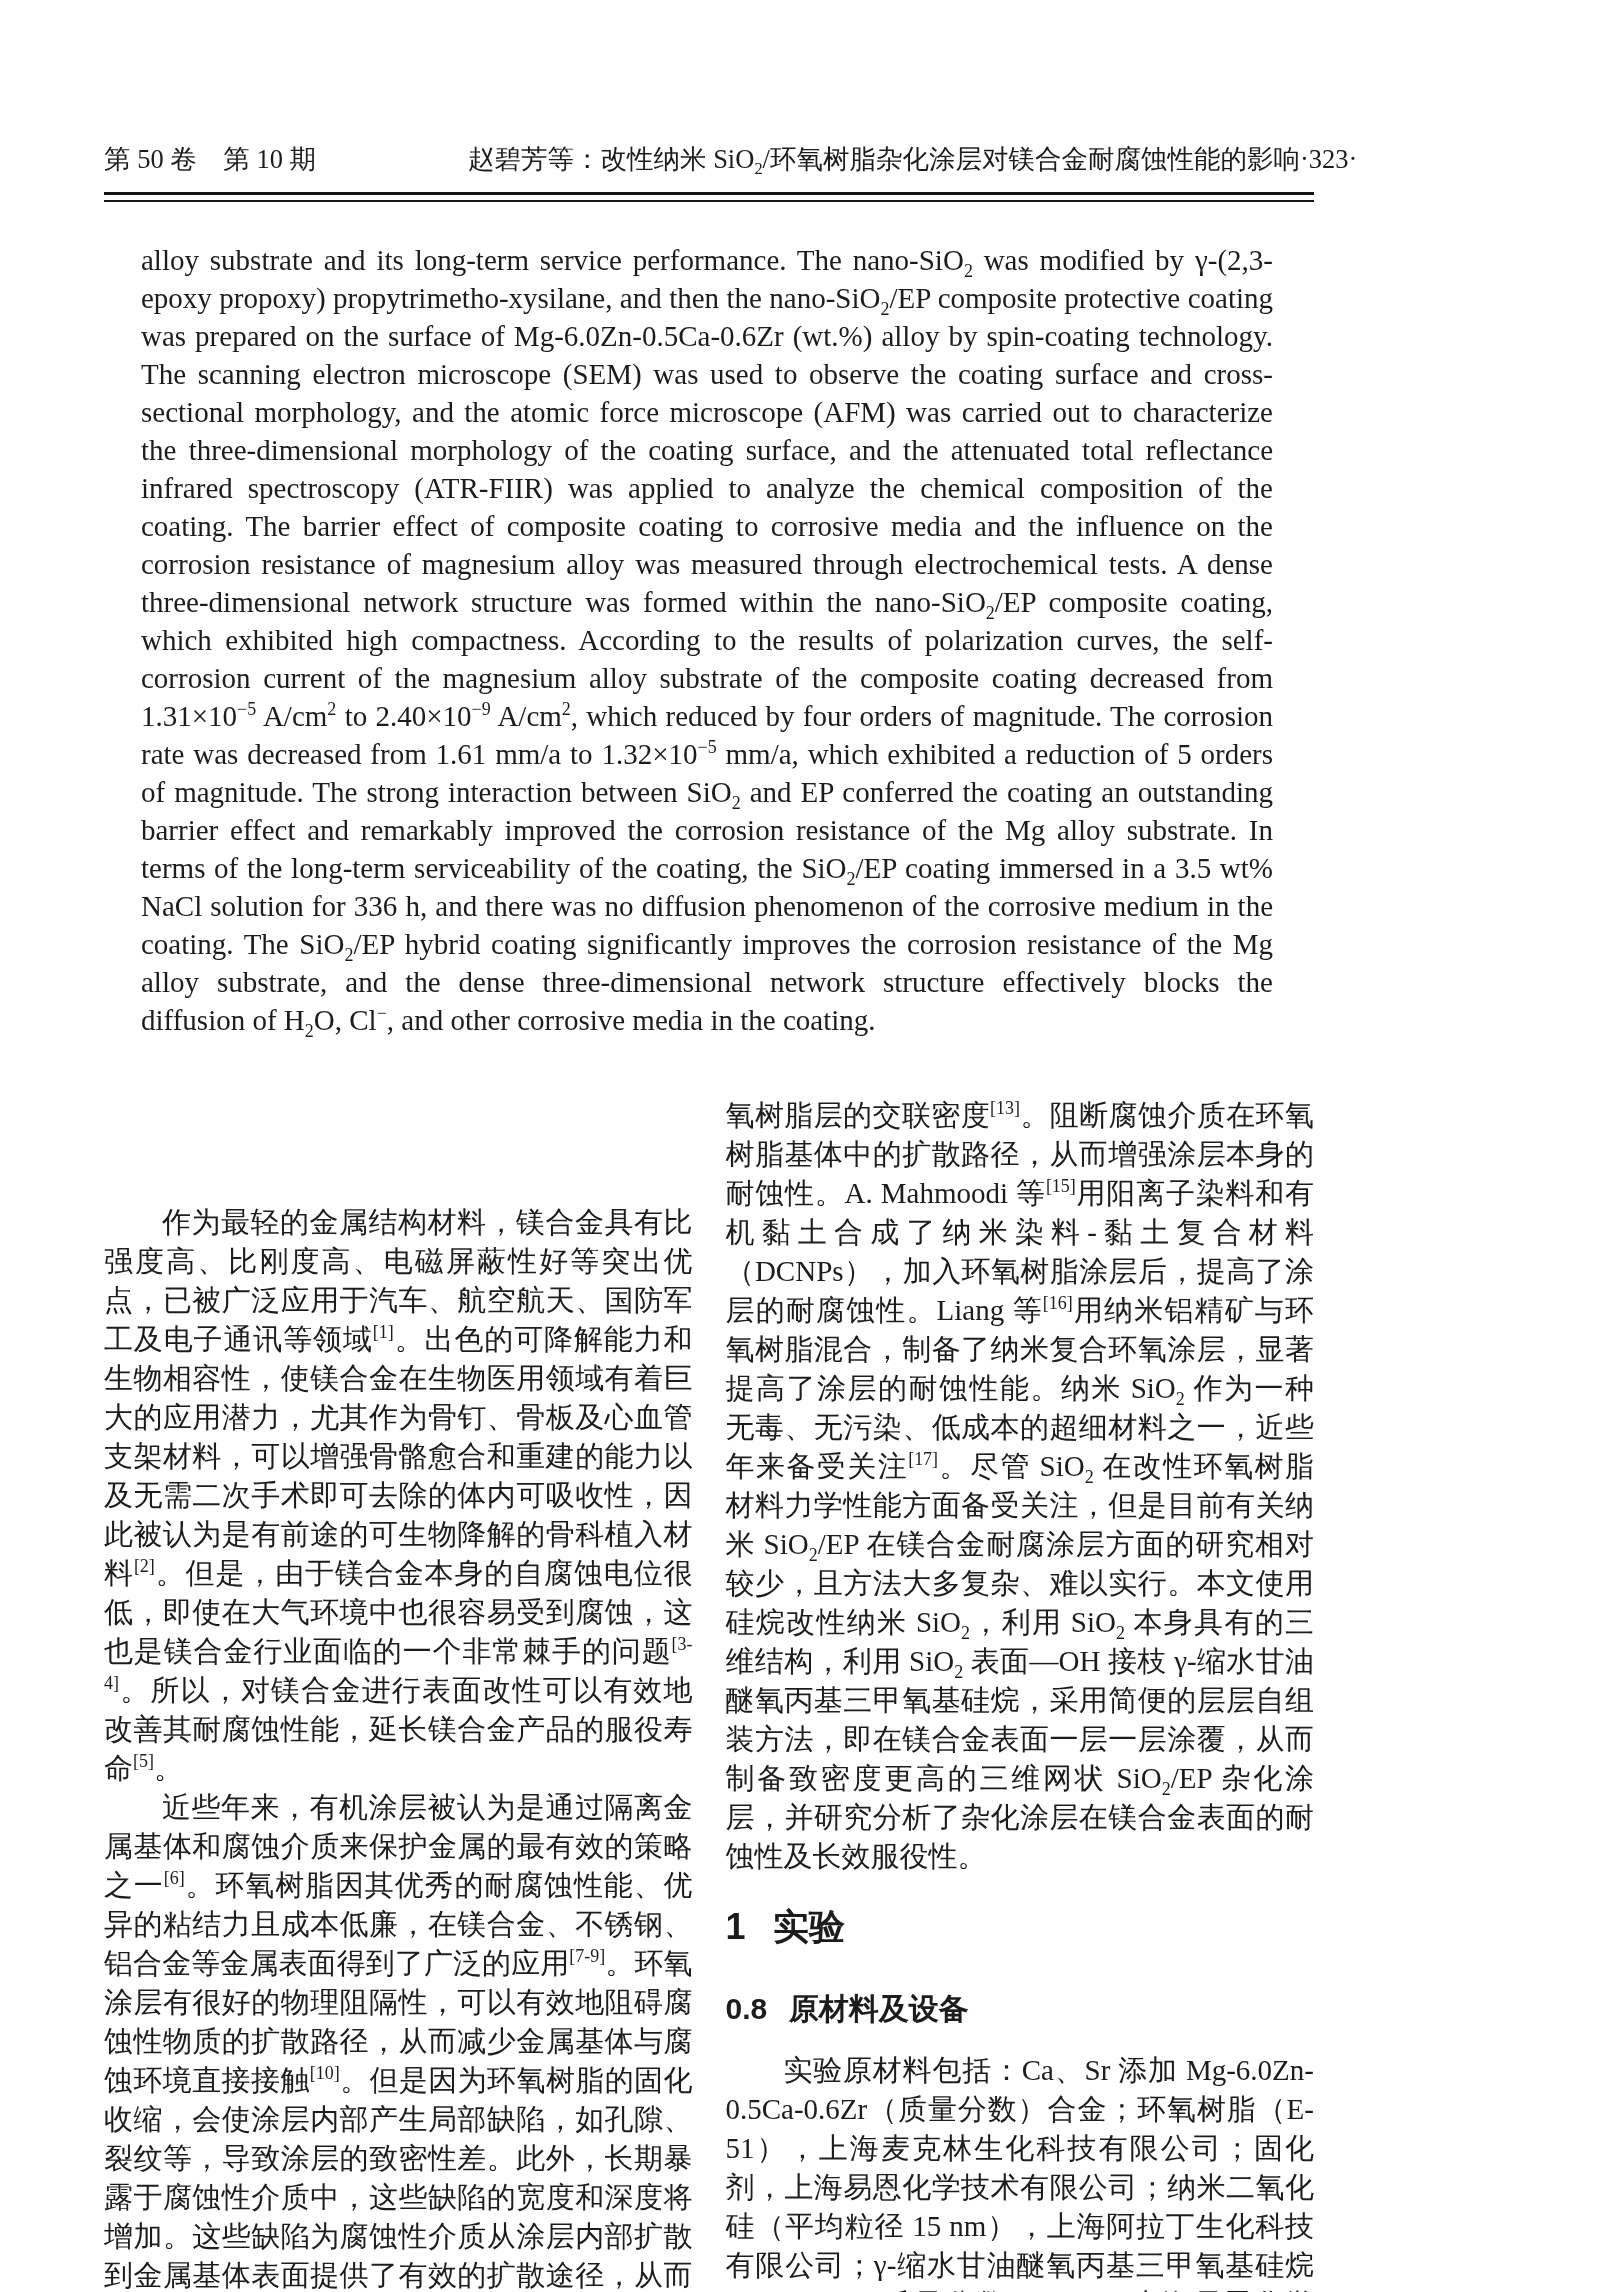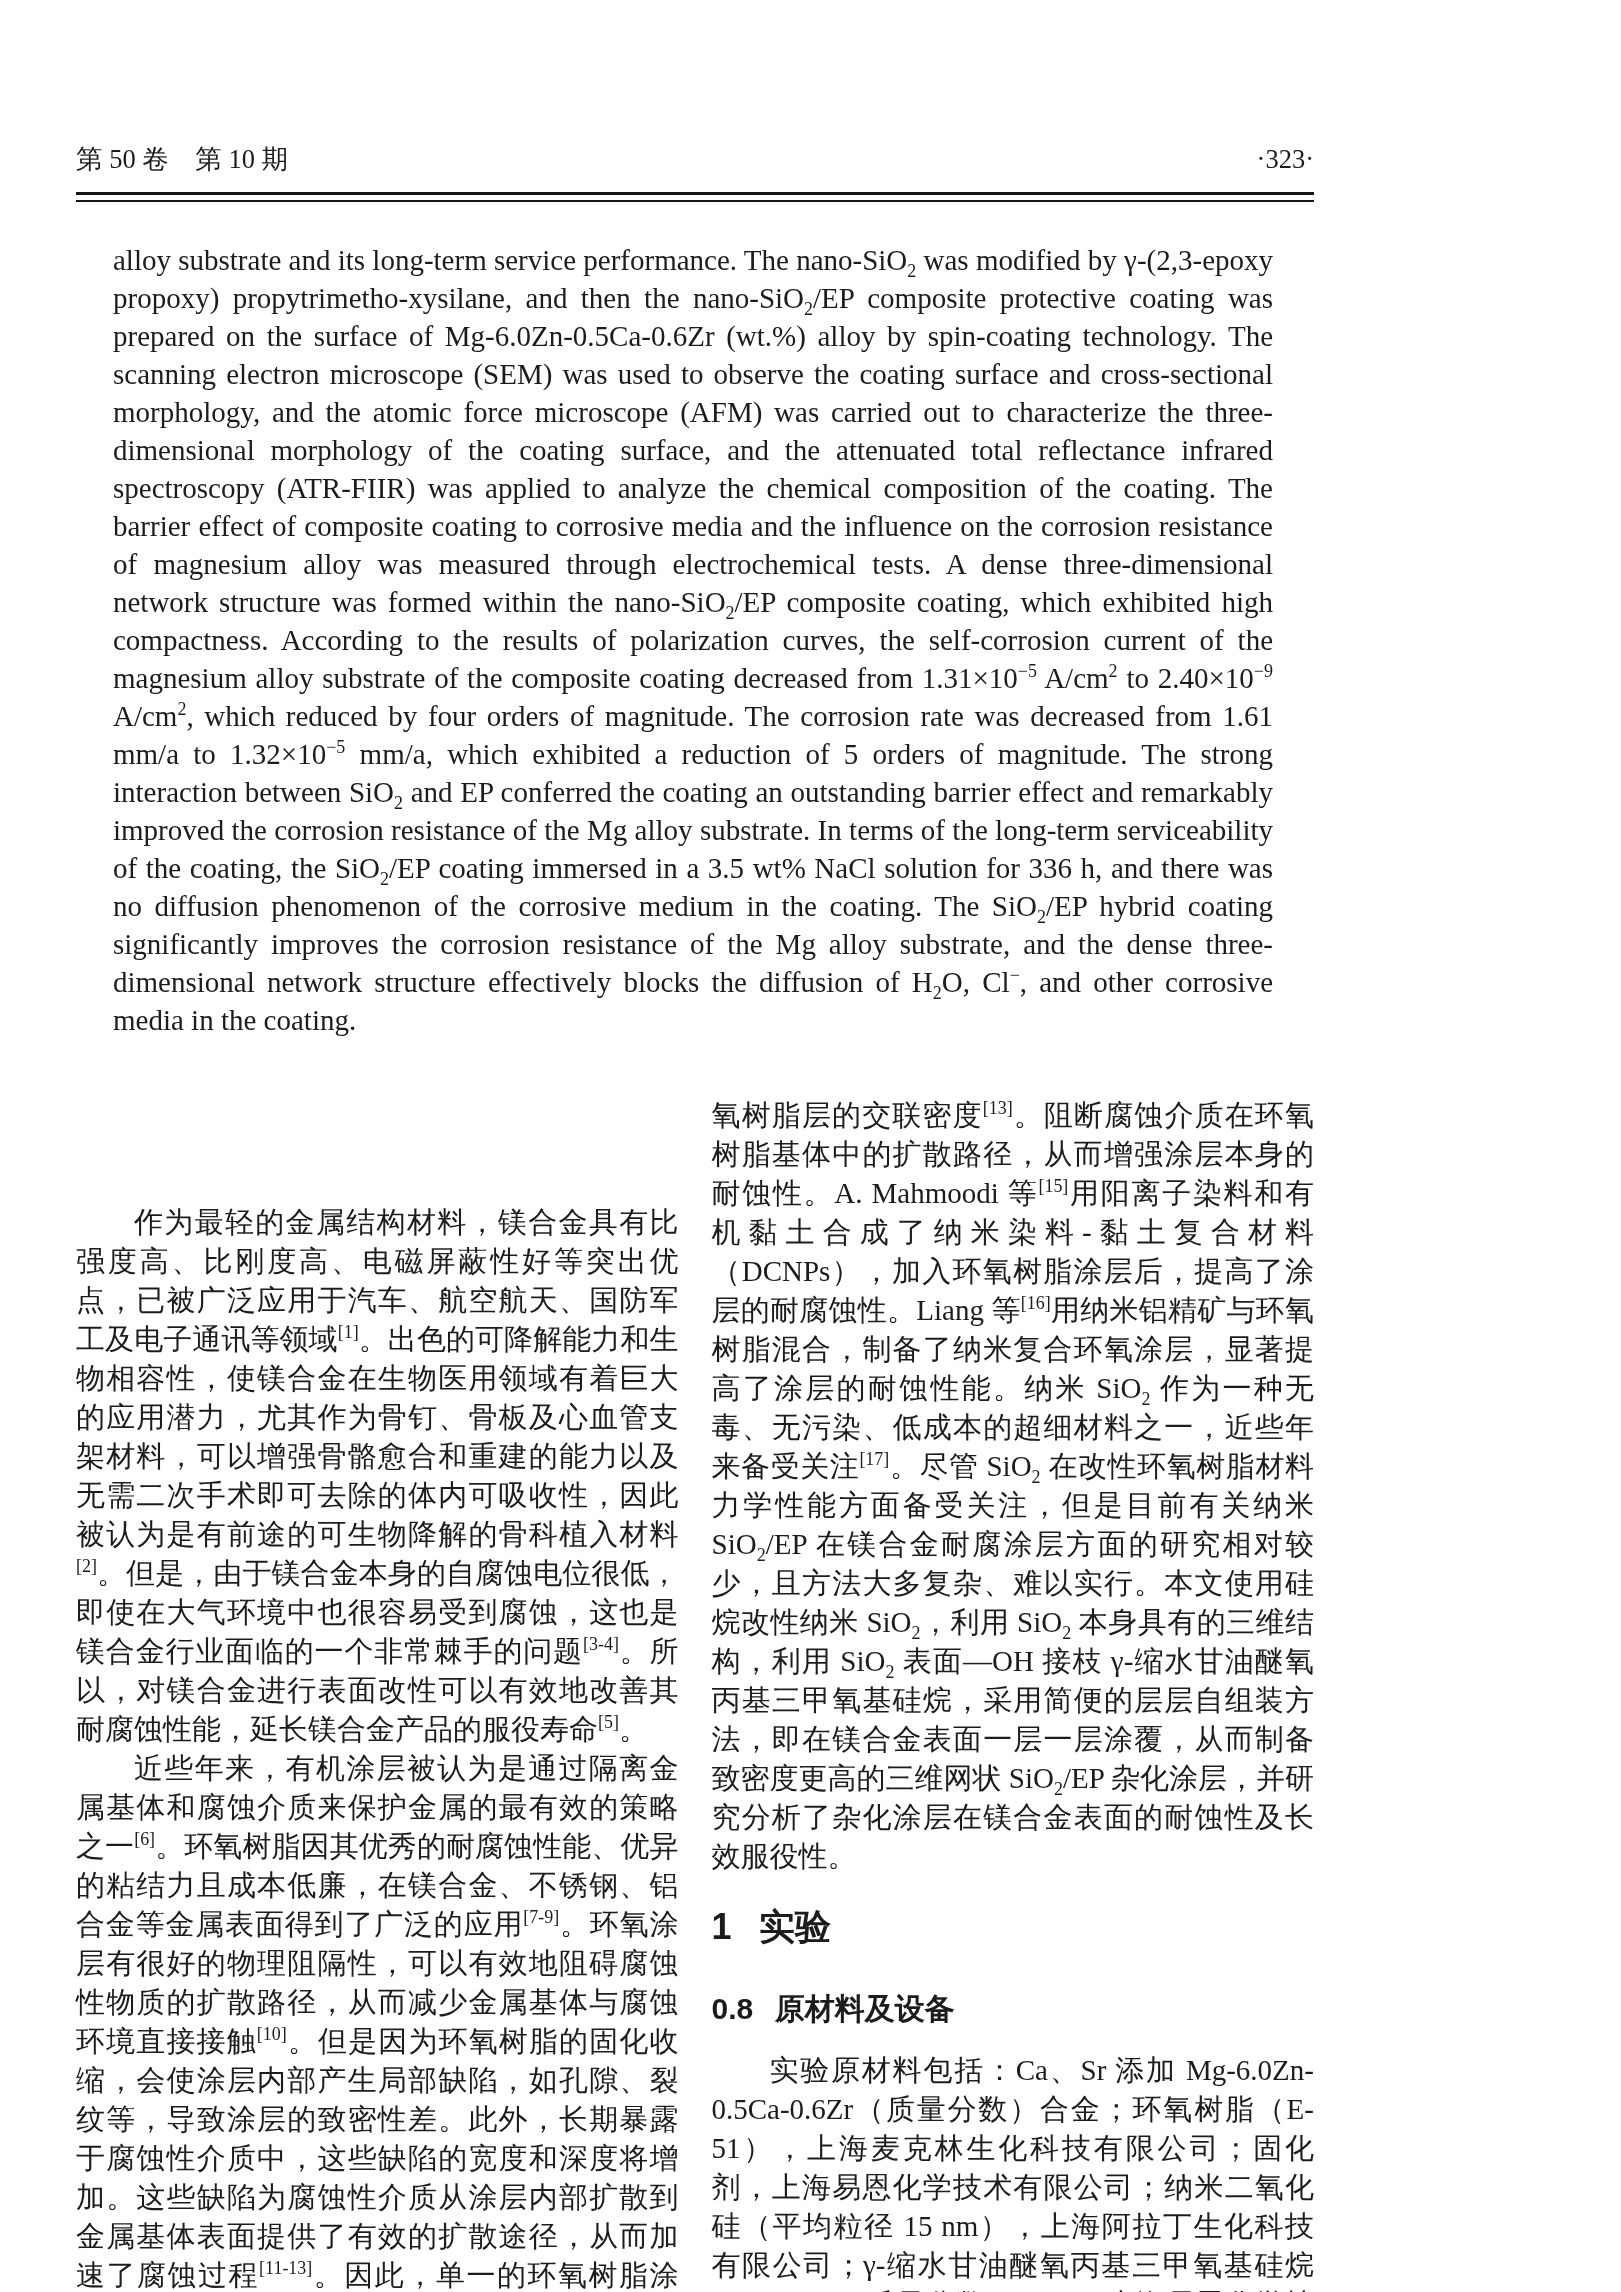--- a/index.html
+++ b/index.html
@@ -3,21 +3,21 @@
 <meta charset="utf-8">
 <style>
   html,body{margin:0;padding:0;}
   body{
     width:1621px;height:2293px;background:#ffffff;
     color:#1c1c1c;
     font-family:"Liberation Serif","DejaVu Serif",serif;
     -webkit-font-smoothing:antialiased;
     overflow:hidden;
   }
-  .page{box-sizing:border-box;width:1438px;height:2293px;padding:143px 124px 0 76px;}
+  .page{box-sizing:border-box;width:1438px;height:2293px;padding:143px 124px 0 104px;}
   .header{display:flex;justify-content:space-between;align-items:baseline;font-size:26.5px;line-height:33px;white-space:nowrap;}
   .header .run{flex:1;text-align:left;padding-left:152px;}
   .rule-thick{border-top:3.9px solid #151515;margin-top:15.7px;}
   .rule-thin{border-top:2px solid #151515;margin-top:4.9px;}
   .abstract{
     margin:39px 41px 0 37px;
     font-size:29px;line-height:38px;text-align:justify;
   }
   .keywords{margin:0 41px 0 37px;font-size:26.5px;line-height:38px;}
   .keywords b{font-weight:bold;}
@@ -40,20 +40,21 @@
   .sec-num{margin-right:27.4px;}
   .subsec-num{margin-right:21.6px;}
 </style>
 </head>
 <body>
 
 <div class="page">
 
   <div class="header">
     <span>第 50 卷　第 10 期</span>
+    <span class="run">赵碧芳等：改性纳米 SiO<sub>2</sub>/环氧树脂杂化涂层对镁合金耐腐蚀性能的影响</span>
     <span>·323·</span>
   </div>
 
   <div class="rule-thick"></div>
   <div class="rule-thin"></div>
 
   <p class="abstract">alloy substrate and its long-term service performance. The nano-SiO<sub>2</sub> was modified by γ-(2,3-epoxy propoxy) propytrimetho-xysilane, and then the nano-SiO<sub>2</sub>/EP composite protective coating was prepared on the surface of Mg-6.0Zn-0.5Ca-0.6Zr (wt.%) alloy by spin-coating technology. The scanning electron microscope (SEM) was used to observe the coating surface and cross-sectional morphology, and the atomic force microscope (AFM) was carried out to characterize the three-dimensional morphology of the coating surface, and the attenuated total reflectance infrared spectroscopy (ATR-FIIR) was applied to analyze the chemical composition of the coating. The barrier effect of composite coating to corrosive media and the influence on the corrosion resistance of magnesium alloy was measured through electrochemical tests. A dense three-dimensional network structure was formed within the nano-SiO<sub>2</sub>/EP composite coating, which exhibited high compactness. According to the results of polarization curves, the self-corrosion current of the magnesium alloy substrate of the composite coating decreased from 1.31×10<sup>−5</sup> A/cm<sup>2</sup> to 2.40×10<sup>−9</sup> A/cm<sup>2</sup>, which reduced by four orders of magnitude. The corrosion rate was decreased from 1.61 mm/a to 1.32×10<sup>−5</sup> mm/a, which exhibited a reduction of 5 orders of magnitude. The strong interaction between SiO<sub>2</sub> and EP conferred the coating an outstanding barrier effect and remarkably improved the corrosion resistance of the Mg alloy substrate. In terms of the long-term serviceability of the coating, the SiO<sub>2</sub>/EP coating immersed in a 3.5 wt% NaCl solution for 336 h, and there was no diffusion phenomenon of the corrosive medium in the coating. The SiO<sub>2</sub>/EP hybrid coating significantly improves the corrosion resistance of the Mg alloy substrate, and the dense three-dimensional network structure effectively blocks the diffusion of H<sub>2</sub>O, Cl<sup>−</sup>, and other corrosive media in the coating.</p>
 
 
   <div class="cols">

